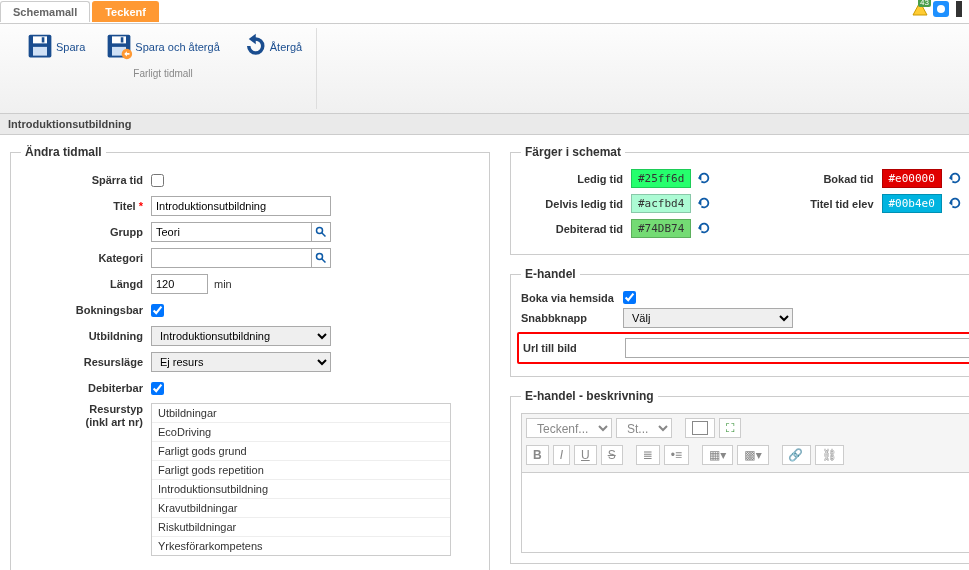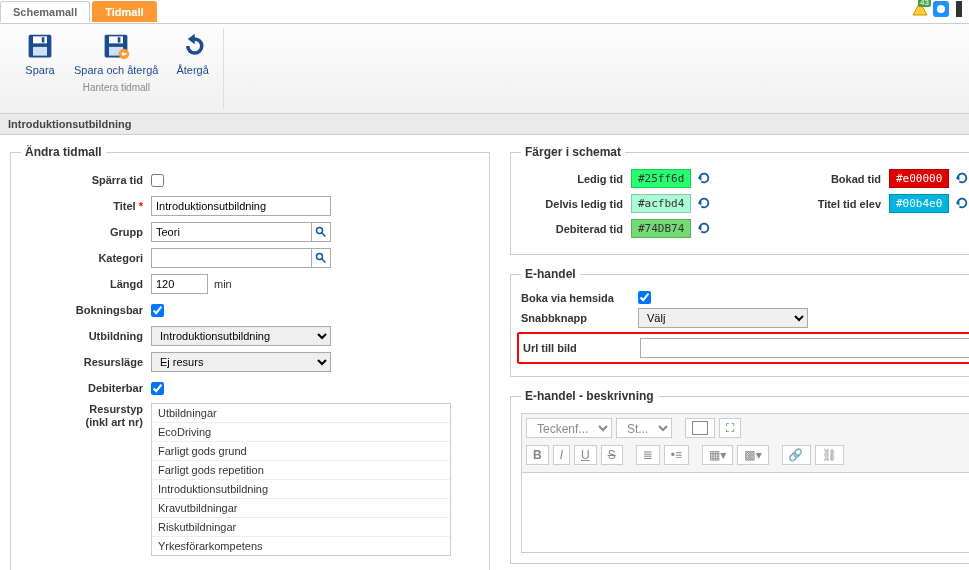--- a/index.html
+++ b/index.html
@@ -6,21 +6,21 @@
 body { font-family: Arial, sans-serif; font-size: 11px; color: #333; background: #fff; width: 969px; height: 570px; overflow: hidden; position: relative; }
 .top-tabs { display: flex; align-items: center; border-bottom: 1px solid #ccc; height: 24px; position: relative; }
 .top-tabs .tab { padding: 4px 12px; cursor: pointer; border: 1px solid #ccc; border-bottom: none; margin-right: 2px; background: #fff; font-weight: bold; color: #666; border-radius: 3px 3px 0 0; }
 .top-tabs .tab.active { background: #ff9933; color: #fff; border-color: #ff9933; }
 .top-icons { position: absolute; right: 4px; top: 0; display: flex; gap: 4px; align-items: center; }
 .badge-icon { position: relative; }
 .badge-count { position: absolute; top: -2px; right: -2px; background: #4a9e4a; color: #fff; font-size: 8px; padding: 0 2px; border-radius: 2px; }
 .ribbon { height: 90px; border-bottom: 1px solid #ccc; background: linear-gradient(#fdfdfd, #f0f0f0); padding: 4px 10px; display: flex; }
 .ribbon-group { display: flex; flex-direction: column; align-items: center; border-right: 1px solid #ddd; padding: 0 10px; }
 .ribbon-buttons { display: flex; gap: 10px; }
-.ribbon-btn { display: flex; flex-direction: column; align-items: center; cursor: pointer; padding: 2px 4px; }
+.ribbon-btn { display: flex; flex-direction: row; align-items: center; cursor: pointer; padding: 2px 4px; }
 .ribbon-btn .ricon { width: 32px; height: 32px; display: flex; align-items: center; justify-content: center; }
 .ribbon-btn span.label { font-size: 11px; color: #1a4d8f; text-align: center; margin-top: 2px; line-height: 1.1; }
 .ribbon-group-label { font-size: 10px; color: #888; margin-top: 4px; }
 .breadcrumb { background: #eaeaea; border-bottom: 1px solid #ccc; padding: 4px 8px; font-weight: bold; color: #444; }
 .content { display: flex; padding: 10px; gap: 20px; }
 .col-left { flex: 0 0 480px; }
 .col-right { flex: 1; }
 fieldset { border: 1px solid #ccc; padding: 10px 10px 10px 10px; margin-bottom: 12px; position: relative; }
 legend { font-weight: bold; color: #333; padding: 0 4px; font-size: 12px; }
 .form-row { display: flex; align-items: center; margin-bottom: 4px; min-height: 22px; }
@@ -40,40 +40,40 @@
 .resurs-row:last-child { border-bottom: none; }
 .resurs-row input[type=checkbox] { margin-right: 4px; }
 .resurs-row .artnr { margin-left: auto; }
 .color-row { display: flex; align-items: center; margin-bottom: 6px; }
 .color-row .clbl { width: 110px; text-align: right; padding-right: 8px; font-weight: bold; }
 .color-swatch { padding: 2px 6px; font-family: monospace; font-size: 11px; border: 1px solid rgba(0,0,0,0.2); color: #333; display: inline-block; min-width: 56px; text-align: center; }
 .revert-icon { margin-left: 6px; cursor: pointer; color: #0d5aa7; }
 .colors-grid { display: flex; gap: 40px; }
 .colors-col { flex: 1; }
 .ehandel-row { display: flex; align-items: center; margin-bottom: 4px; }
-.ehandel-row .elbl { width: 117px; font-weight: bold; }
+.ehandel-row .elbl { width: 102px; font-weight: bold; }
 .ehandel-row select { width: 170px; }
 .ehandel-row input[type=text] { width: 355px; }
 .highlight-box { border: 2px solid red; padding: 4px; margin: 2px -4px; border-radius: 2px; }
 .editor-toolbar { border: 1px solid #ccc; background: #f5f5f5; padding: 4px; display: flex; gap: 4px; flex-wrap: wrap; }
 .editor-toolbar .tbtn, .editor-toolbar select { border: 1px solid #ccc; background: #fff; padding: 2px 6px; font-size: 12px; height: 20px; color: #888; cursor: pointer; }
 .editor-toolbar .sep { width: 1px; background: #ccc; margin: 0 2px; }
 .editor-body { border: 1px solid #ccc; border-top: none; height: 80px; background: #fff; }
 svg.floppy { width: 28px; height: 28px; }
 svg.mag-icon { width: 12px; height: 12px; }
 svg.revert { width: 14px; height: 14px; }
 .editor-toolbar .trow { display: flex; gap: 4px; width: 100%; margin-bottom: 3px; align-items:center; }
 .icon-sq { width: 16px; height: 14px; border: 1px solid #888; display: inline-block; }
 </style>
 </head>
 <body>
 
 <div class="top-tabs">
   <div class="tab">Schemamall</div>
-  <div class="tab active">Tidmall</div>
+  <div class="tab active">Teckenf</div>
   <div class="top-icons">
     <div class="badge-icon">
       <svg width="18" height="18" viewBox="0 0 18 18">
           <polygon points="9,2 16,15 2,15" fill="#ffcc33" stroke="#cc9900"></polygon>
         </svg>
       <span class="badge-count">43</span>
     </div>
     <div><svg width="16" height="16">
           <rect width="16" height="16" rx="3" fill="#1e90ff"></rect>
           <circle cx="8" cy="8" r="4" fill="#fff"></circle>
@@ -113,21 +113,21 @@
       </div>
       <div class="ribbon-btn">
         <div class="ricon">
           <svg width="28" height="28" viewBox="0 0 32 32">
               <path d="M18 6 a10 10 0 1 1 -10 10 h4 a6 6 0 1 0 6 -6 v4 l-8 -6 8 -6 z" fill="#1a4d8f"></path>
             </svg>
         </div>
         <span class="label">Återgå</span>
       </div>
     </div>
-    <div class="ribbon-group-label">Hantera tidmall</div>
+    <div class="ribbon-group-label">Farligt tidmall</div>
   </div>
 </div>
 
 <div class="breadcrumb">Introduktionsutbildning</div>
 
 <div class="content">
   <div class="col-left">
     <fieldset>
       <legend>Ändra tidmall</legend>
 

